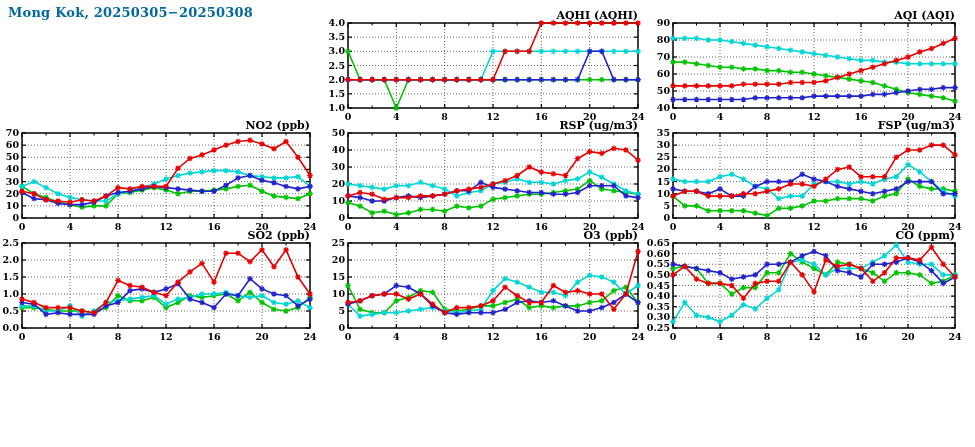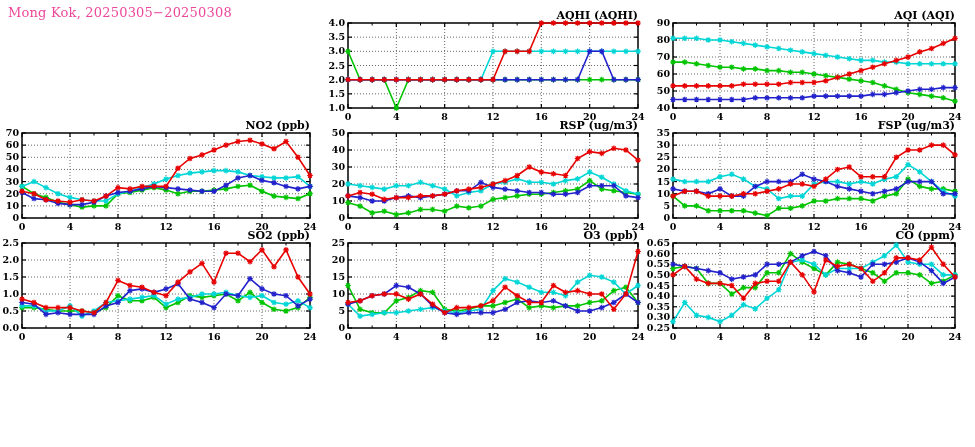--- a/index.html
+++ b/index.html
@@ -1,18 +1,18 @@
 <!DOCTYPE html>
 <html><head>
 <meta charset="utf-8">
 <style>
   html,body{margin:0;padding:0;background:#fff;}
   #screen{position:relative;width:975px;height:447px;background:#ffffff;overflow:hidden;
           font-family:"DejaVu Serif",serif;}
-  #page-title{position:absolute;left:8px;top:5px;font-size:13px;font-weight:normal;color:#ec4899;
+  #page-title{position:absolute;left:8px;top:5px;font-size:13px;font-weight:bold;color:#0369a1;
               letter-spacing:0.2px;}
   .chart-svg{position:absolute;}
 </style>
 </head>
 <body>
 
 <div id="screen">
   <div id="page-title">Mong Kok, 20250305−20250308</div>
   <div id="chart-area">
       <svg class="chart-svg" width="328" height="117" style="left: 318px; top: 7px;">

